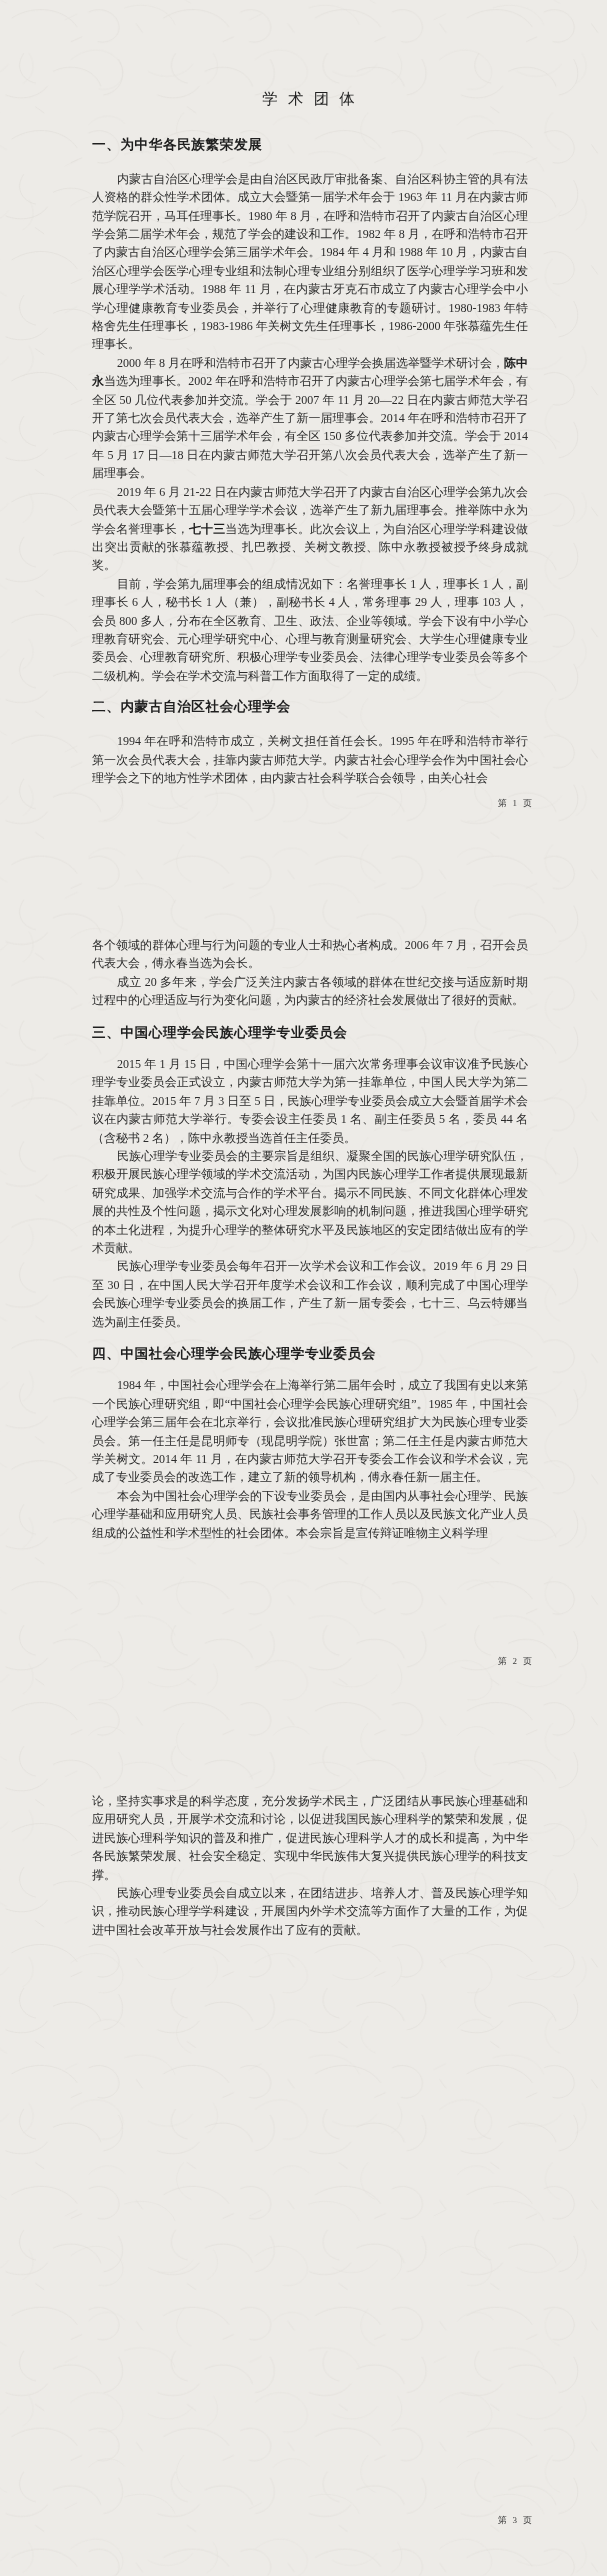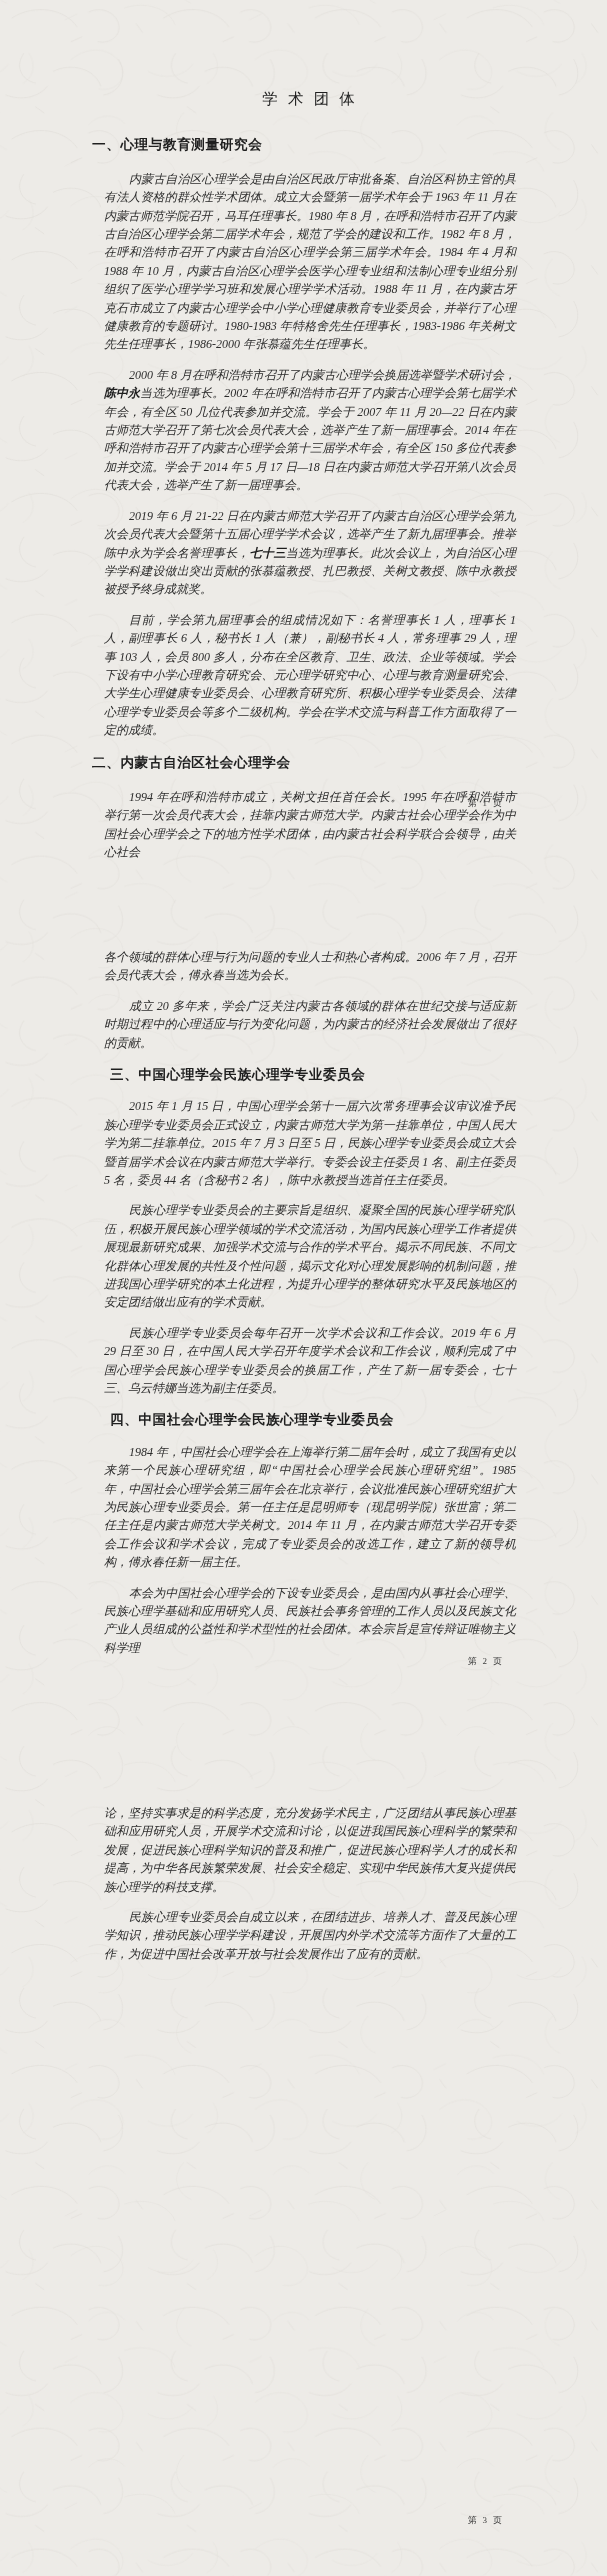--- a/index.html
+++ b/index.html
@@ -51,41 +51,40 @@
     margin:0;
     line-height:21.3px;
     font-family:"Liberation Sans","DejaVu Sans",sans-serif;
     font-size:13.6px;
     font-weight:bold;
     letter-spacing:0.6px;
     color:#1f1f1f;
     text-align:left;
   }
   .para{
-    margin:12px;
+    margin:0;
     font-size:12px;
     line-height:18.4px;
     text-align:justify;
     text-indent:25px;
     color:#2b2b2b;
-    font-style:italic;
   }
   .para b{font-weight:bold;color:#1c1c1c;}
   .para.cont{text-indent:0;}
   .mt-h1{margin-top:22.5px;}
   .mt-p-first{margin-top:15px;}
   .mt-h-mid{margin-top:10.7px;}
-  .mt-h-20{margin-top:12px;margin-left:18px;}
+  .mt-h-20{margin-top:12px;}
   .mt-p-20{margin-top:12px;}
   .mt-p-24{margin-top:15px;}
   .pt-page2{padding-top:78px;}
   .pt-page3{padding-top:75px;}
   .page-footer{
     position:absolute;
-    left:76px;
+    left:106px;
     top:797px;
     width:436px;
     box-sizing:border-box;
     padding-right:8.3px;
     text-align:right;
     font-size:9px;
     line-height:12px;
     letter-spacing:1.8px;
     color:#3d3d3d;
   }
@@ -123,21 +122,21 @@
       </pattern>
     </defs>
     <rect x="0" y="0" width="1024" height="4345" fill="url(#fiber1)"></rect>
     <rect x="0" y="0" width="1024" height="4345" fill="url(#fiber2)"></rect>
   </svg>
 
   <section class="page page-1">
     <div class="content">
       <h1 class="doc-title">学 术 团 体</h1>
 
-      <h2 class="sec-heading mt-h1">一、心理与教育测量研究会</h2>
+      <h2 class="sec-heading mt-h1">一、为中华各民族繁荣发展</h2>
 
       <p class="para mt-p-first"><span>内蒙古自治区心理学会是由自治区民政厅审批备案、自治区科协主管的具有法人资格的群众性学术团体。成立大会暨第一届学术年会于 1963 年 11 月在内蒙古师范学院召开，马耳任理事长。1980 年 8 月，在呼和浩特市召开了内蒙古自治区心理学会第二届学术年会，规范了学会的建设和工作。1982 年 8 月，在呼和浩特市召开了内蒙古自治区心理学会第三届学术年会。1984 年 4 月和 1988 年 10 月，内蒙古自治区心理学会医学心理专业组和法制心理专业组分别组织了医学心理学学习班和发展心理学学术活动。1988 年 11 月，在内蒙古牙克石市成立了内蒙古心理学会中小学心理健康教育专业委员会，并举行了心理健康教育的专题研讨。1980-1983 年特格舍先生任理事长，1983-1986 年关树文先生任理事长，1986-2000 年张慕蕴先生任理事长。</span></p>
 
       <p class="para"><span>2000 年 8 月在呼和浩特市召开了内蒙古心理学会换届选举暨学术研讨会，</span><b>陈中永</b><span>当选为理事长。2002 年在呼和浩特市召开了内蒙古心理学会第七届学术年会，有全区 50 几位代表参加并交流。学会于 2007 年 11 月 20—22 日在内蒙古师范大学召开了第七次会员代表大会，选举产生了新一届理事会。2014 年在呼和浩特市召开了内蒙古心理学会第十三届学术年会，有全区 150 多位代表参加并交流。学会于 2014 年 5 月 17 日—18 日在内蒙古师范大学召开第八次会员代表大会，选举产生了新一届理事会。</span></p>
 
       <p class="para"><span>2019 年 6 月 21-22 日在内蒙古师范大学召开了内蒙古自治区心理学会第九次会员代表大会暨第十五届心理学学术会议，选举产生了新九届理事会。推举陈中永为学会名誉理事长，</span><b>七十三</b><span>当选为理事长。此次会议上，为自治区心理学学科建设做出突出贡献的张慕蕴教授、扎巴教授、关树文教授、陈中永教授被授予终身成就奖。</span></p>
 
       <p class="para"><span>目前，学会第九届理事会的组成情况如下：名誉理事长 1 人，理事长 1 人，副理事长 6 人，秘书长 1 人（兼），副秘书长 4 人，常务理事 29 人，理事 103 人，会员 800 多人，分布在全区教育、卫生、政法、企业等领域。学会下设有中小学心理教育研究会、元心理学研究中心、心理与教育测量研究会、大学生心理健康专业委员会、心理教育研究所、积极心理学专业委员会、法律心理学专业委员会等多个二级机构。学会在学术交流与科普工作方面取得了一定的成绩。</span></p>
 
       <h2 class="sec-heading mt-h-mid">二、内蒙古自治区社会心理学会</h2>

